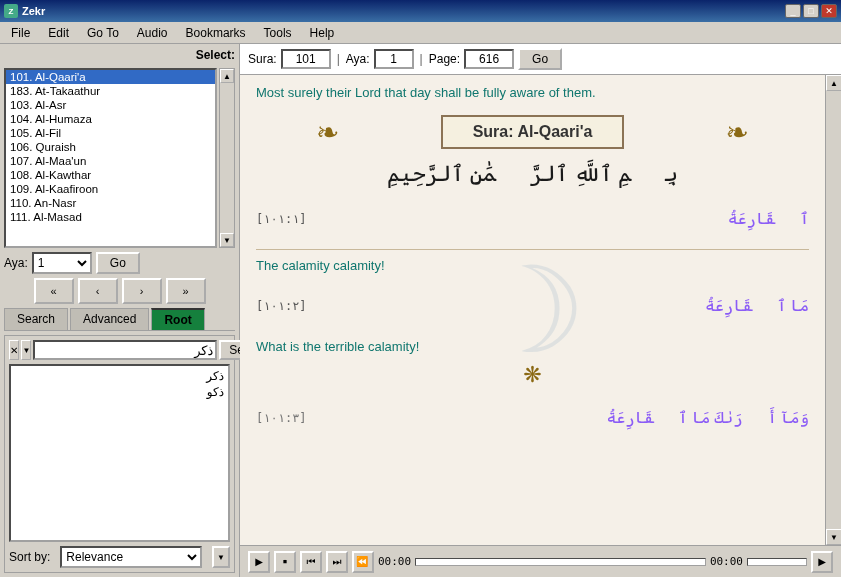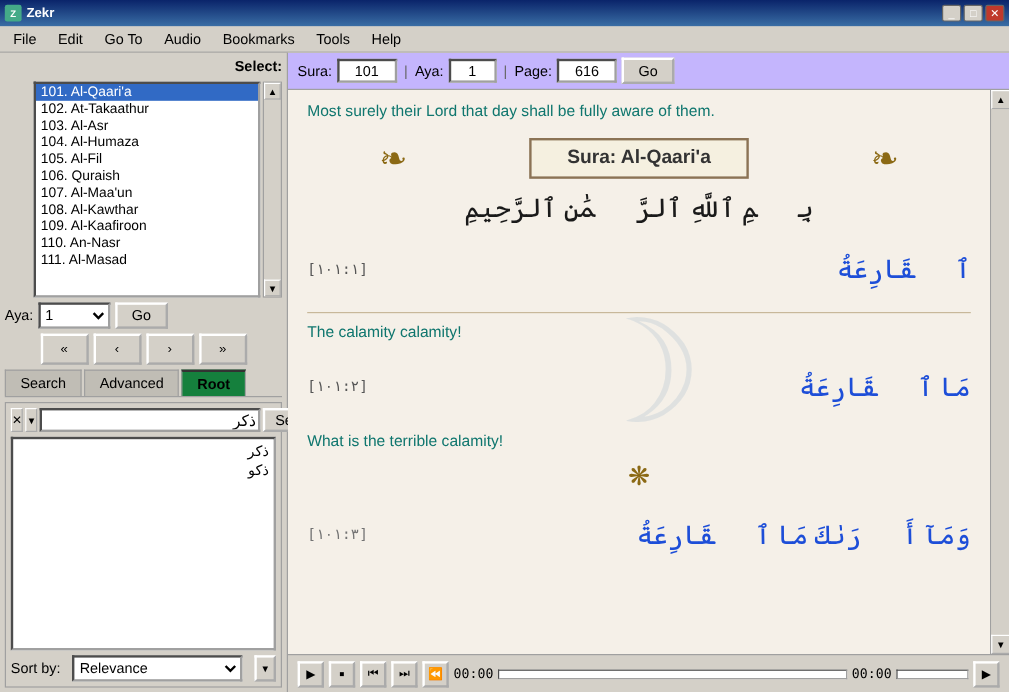--- a/index.html
+++ b/index.html
@@ -63,21 +63,20 @@
       font-size: 12px;
       font-weight: bold;
       margin-bottom: 2px;
       text-align: right;
     }
 
     .sura-list-container {
       display: flex;
       gap: 2px;
       flex: 0 0 180px;
-      margin-left: 24px;
     }
 
     .sura-list {
       flex: 1;
       border: 2px inset #a0a0a0;
       background: white;
       overflow-y: auto;
       font-size: 11.5px;
     }
 
@@ -291,21 +290,21 @@
       background: #f5f0e0;
       position: relative;
       overflow: hidden;
     }
 
     .quran-nav-bar {
       display: flex;
       align-items: center;
       gap: 4px;
       padding: 4px 8px;
-      background: #c4b5fd;
+      background: #ffffff;
       border-bottom: 1px solid #a0a0a0;
     }
 
     .nav-label { font-size: 12px; }
     .nav-input {
       width: 50px;
       height: 20px;
       border: 2px inset #a0a0a0;
       background: white;
       font-size: 12px;
@@ -372,22 +371,22 @@
       font-size: 22px;
       color: #1a1a1a;
       margin: 10px 0;
       direction: rtl;
       font-family: 'Traditional Arabic', 'Arabic Typesetting', serif;
     }
 
     .arabic-verse {
       text-align: right;
       direction: rtl;
-      font-size: 22px;
-      color: #1d4ed8;
+      font-size: 16px;
+      color: #8b5cf6;
       margin: 8px 0;
       font-family: 'Traditional Arabic', 'Arabic Typesetting', serif;
       line-height: 1.8;
     }
 
     .divider-line {
       border: none;
       border-top: 1px solid #c8b89a;
       margin: 6px 0;
     }
@@ -486,21 +485,21 @@
 
 <div class="main-container">
 
   <div class="left-panel">
     <div class="select-label">Select:</div>
 
     <div class="sura-list-container">
       <div class="sura-list" id="sura-list">
 
       <div class="sura-item selected">101. Al-Qaari'a</div>
-          <div class="sura-item">102. At-Takaathur</div>
+          <div class="sura-item">183. At-Takaathur</div>
           <div class="sura-item">103. Al-Asr</div>
           <div class="sura-item">104. Al-Humaza</div>
           <div class="sura-item">105. Al-Fil</div>
           <div class="sura-item">106. Quraish</div>
           <div class="sura-item">107. Al-Maa'un</div>
           <div class="sura-item">108. Al-Kawthar</div>
           <div class="sura-item">109. Al-Kaafiroon</div>
           <div class="sura-item">110. An-Nasr</div>
           <div class="sura-item">111. Al-Masad</div>
         </div>

